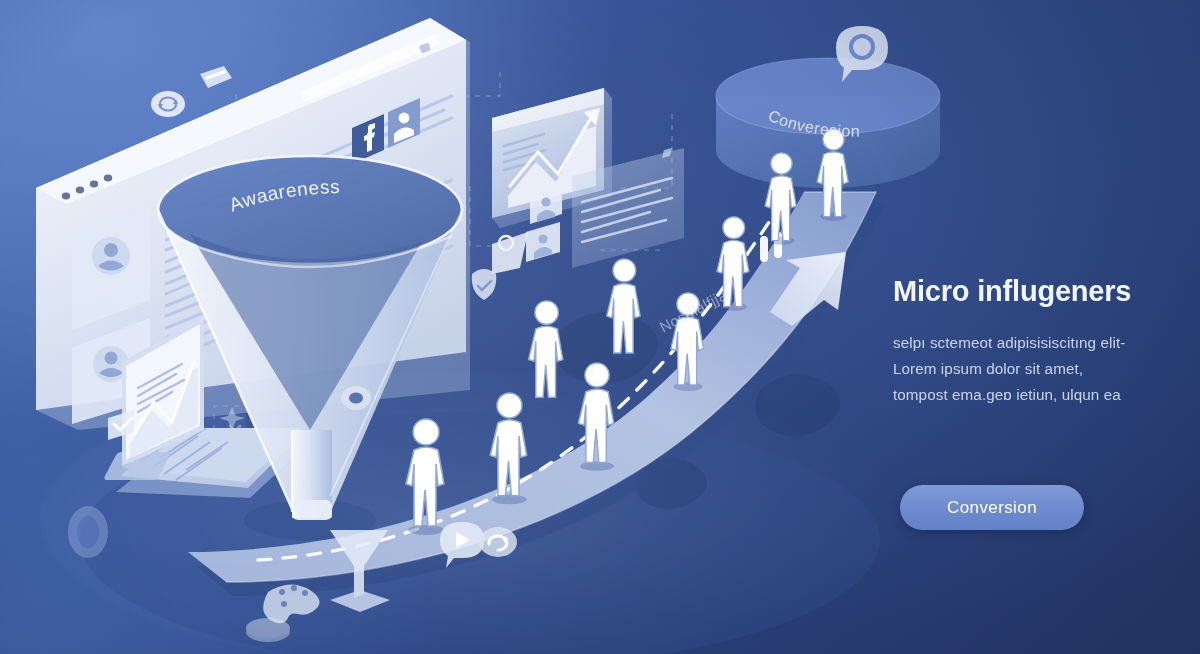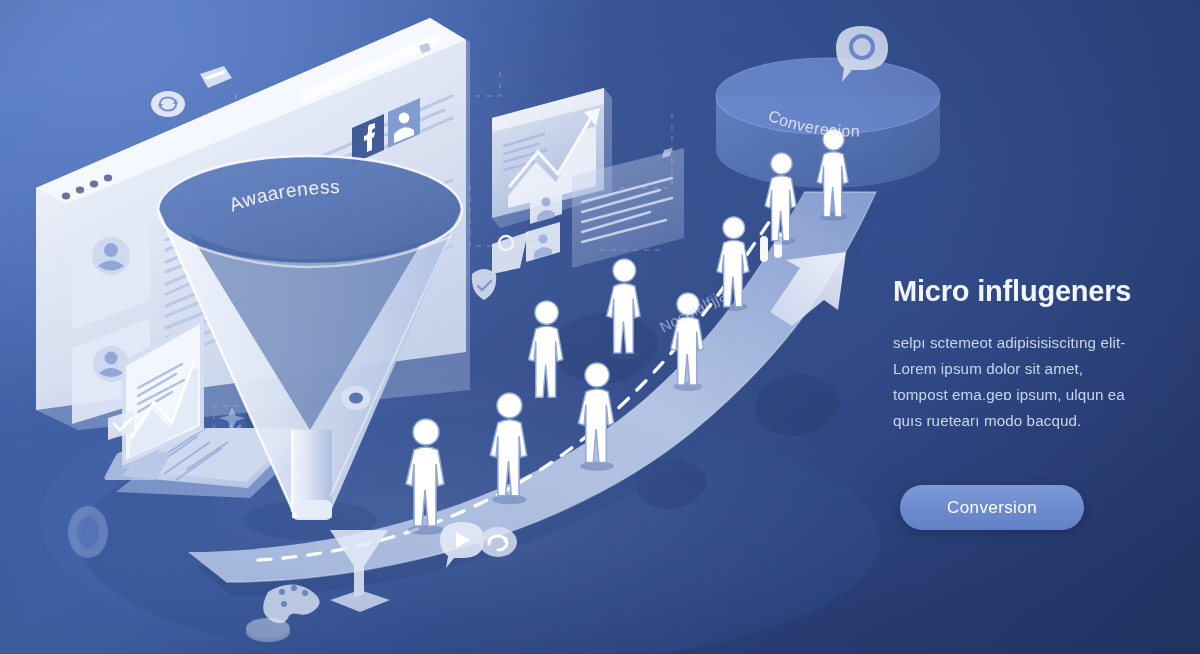--- a/index.html
+++ b/index.html
@@ -532,20 +532,19 @@
     </g>
   </svg>
 
   <div class="vignette"></div>
 
   <div class="copy">
     <h1 class="headline">Micro influgeners</h1>
     <p class="body-copy">
       <span>selpı sctemeot adipisisiscitıng elit-</span>
       <span>Lorem ipsum dolor sit amet,</span>
-      <span>tompost ema.geɒ ipsum, ulqun ea</span>
-      <span>quıs ruetearı modo bacqud.</span>
+      <span>tompost ema.geɒ ietiun, ulqun ea</span>
     </p>
   </div>
 
   <button class="cta">Conversion</button>
 
 </div>
 
 </body></html>

